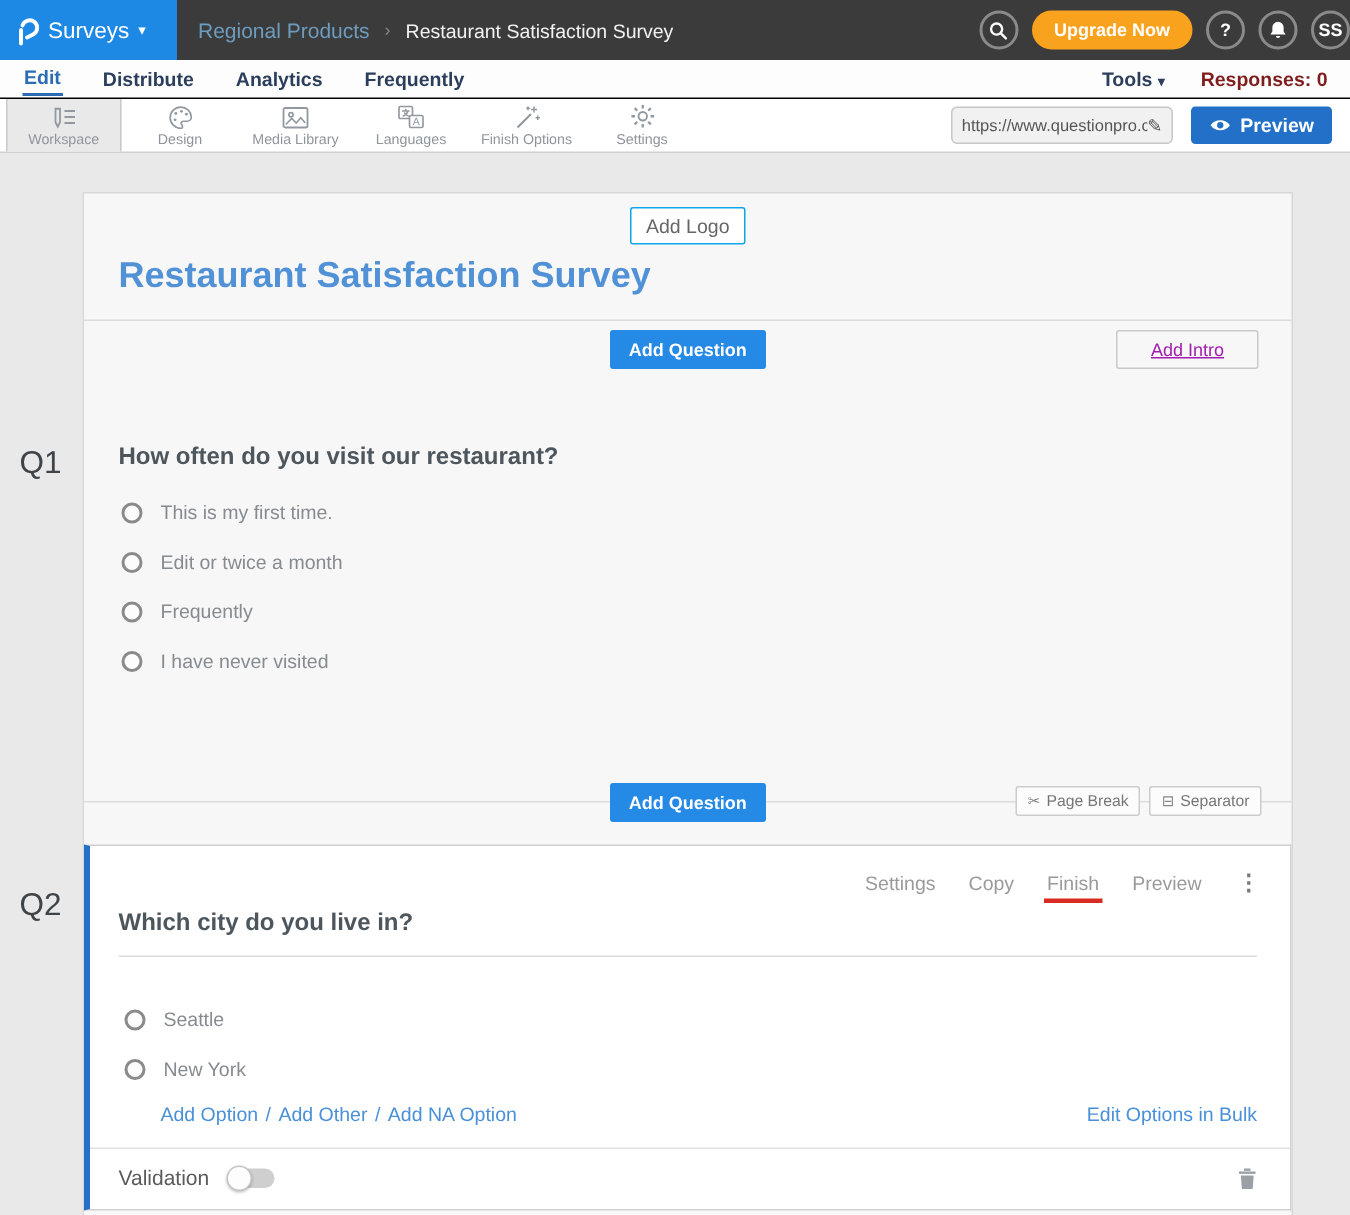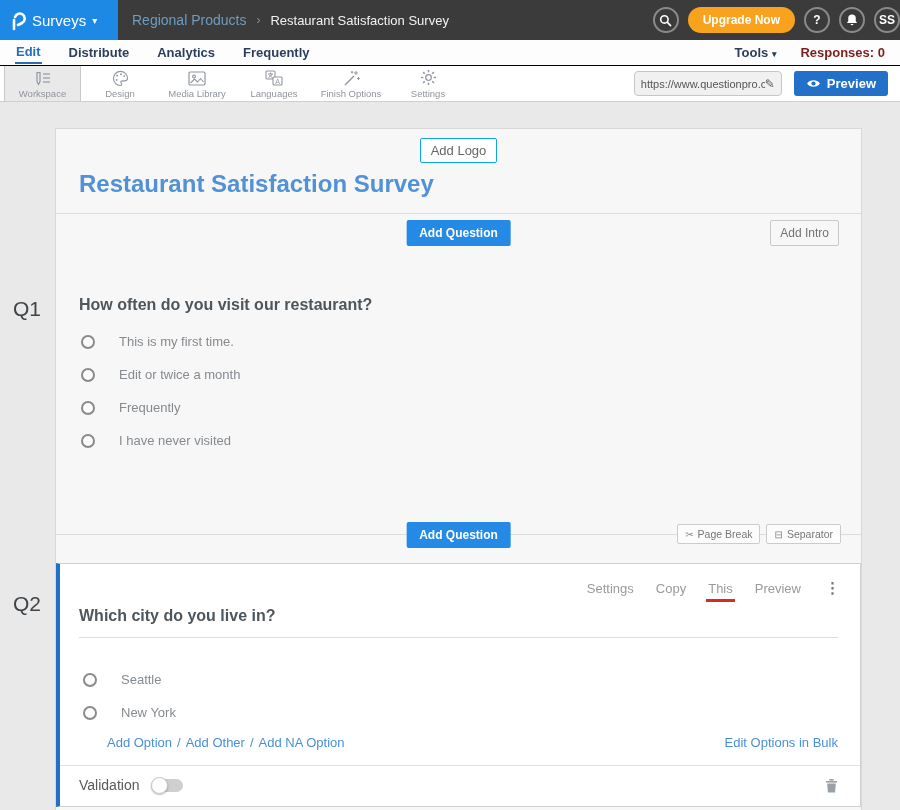--- a/index.html
+++ b/index.html
@@ -65,34 +65,34 @@
     font-size:13px; padding:4px 10px; cursor:pointer; }
   .survey-title { margin:7px 0 0 23px; font-size:24px; color:var(--title-blue,#5191d6); }
 
   .btn-row { position:relative; margin-top:15px; height:38px; }
   .btn-row .mid-line { position:absolute; left:0; right:0; top:50%; border-top:1px solid #dcdcdc; }
   .btn-row.top-line .mid-line { top:0; }
   .add-q { position:absolute; left:50%; transform:translateX(-50%); top:7px;
     background:var(--button-blue,#2589e6); color:#fff; border:none; border-radius:2px;
     font-size:12px; font-weight:bold; padding:6px 13px; cursor:pointer; }
   .add-intro { position:absolute; right:22px; top:7px; background:transparent;
-    border:1px solid #c9c9c9; border-radius:2px; color:#737373; font-size:12px;
-    padding:5px 9px; cursor:pointer; }
+    border:1px solid #c9c9c9; border-radius:2px; color:#a21caf; font-size:12px;
+    padding:5px 22px; cursor:pointer;text-decoration:underline; }
   .chip-group { position:absolute; right:20px; top:9px; display:flex; gap:6px; }
   .chip { background:#fcfcfc; border:1px solid #ccc; border-radius:2px; color:#777;
     font-size:10.5px; padding:3px 7px; display:flex; align-items:center; gap:4px; cursor:pointer; }
   .chip .cicon { font-size:10px; color:#888; }
 
   .q-block { padding:45px 22px 0 23px; }
   .q-text { font-size:16px; font-weight:bold; color:#4d565c; }
   .opt { display:flex; align-items:center; height:33px; margin-left:2px; }
   .opt:first-of-type { margin-top:11px; }
   .radio { width:14px; height:14px; border:2px solid #8a8a8a; border-radius:50%;
     background:#fcfcfc; cursor:pointer; flex:none; }
-  .opt .olbl { margin-left:24px; font-size:13px; color:#868b90;text-align:center; }
+  .opt .olbl { margin-left:12px; font-size:13px; color:#868b90;text-align:center; }
   .q1-opts { padding-bottom:12px; }
 
   
   .q2card { margin-top:10px; background:#fff; border:1px solid #d0d0d0;
     border-left:4px solid var(--preview-blue,#2270c8); }
   .q2toolbar { display:flex; justify-content:flex-end; align-items:center; gap:22px;
     padding:15px 20px 0 0; font-size:13px; color:#9a9a9a; }
   .q2toolbar .mitem { cursor:pointer; position:relative; }
   .mitem.logic::after { content:""; position:absolute; left:-2px; right:-2px; bottom:-6px;
     height:3px; background:var(--red-annotation,#d92b20); }
@@ -310,21 +310,21 @@
           <span class="cicon">⊟</span>
           <span>Separator</span>
         </button>
       </span>
     </div>
 
     <div class="q2card">
       <div class="q2toolbar">
         <span class="mitem">Settings</span>
         <span class="mitem">Copy</span>
-        <span class="mitem logic">This</span>
+        <span class="mitem logic">Finish</span>
         <span class="mitem">Preview</span>
         <span class="kebab">⋮</span>
       </div>
       <div class="q2question">Which city do you live in?</div>
       <div class="q2-opts">
         <div class="opt">
           <span class="radio"></span>
           <span class="olbl">Seattle</span>
         </div>
         <div class="opt">

